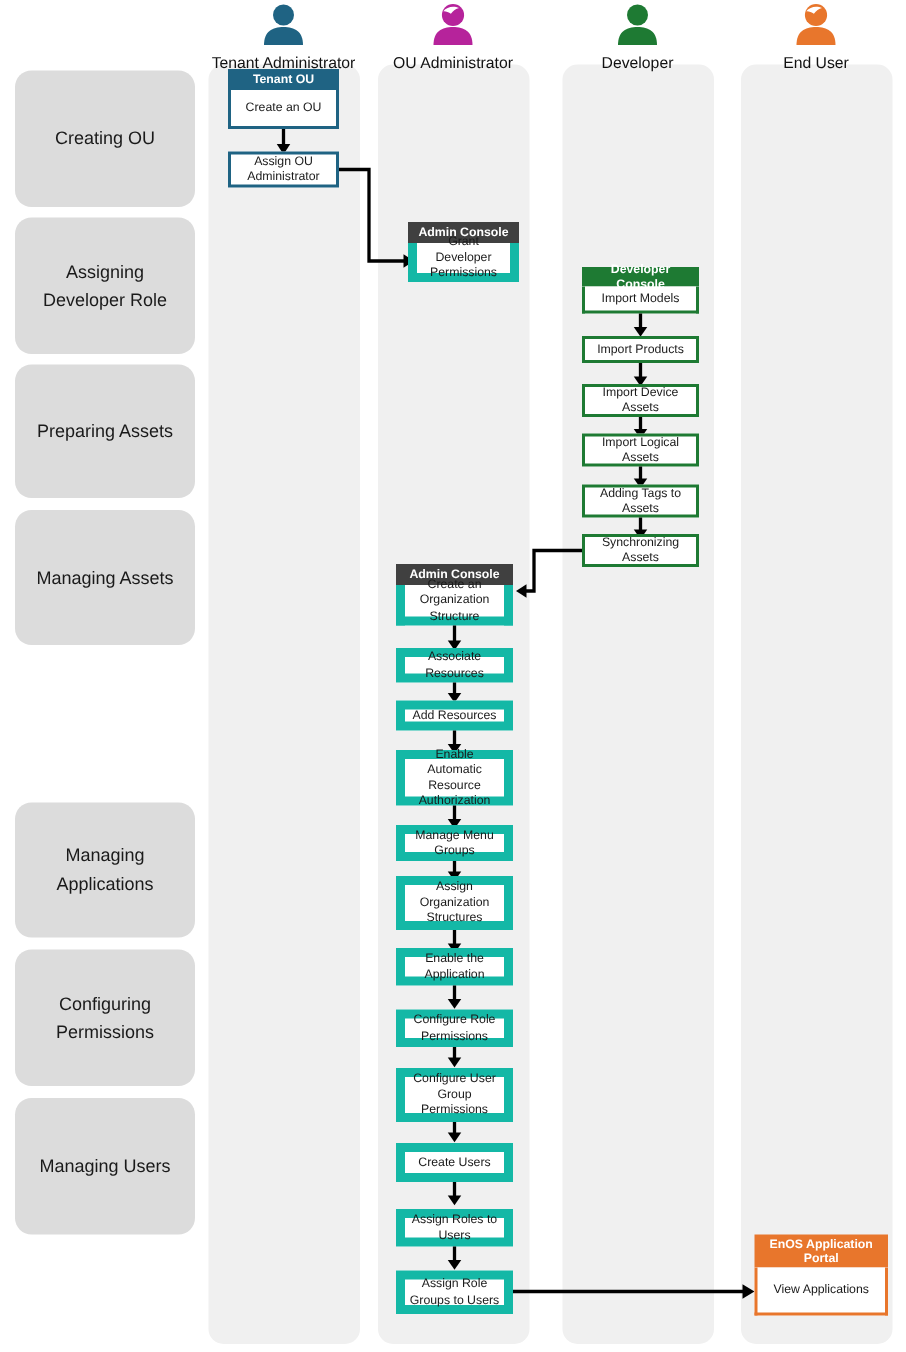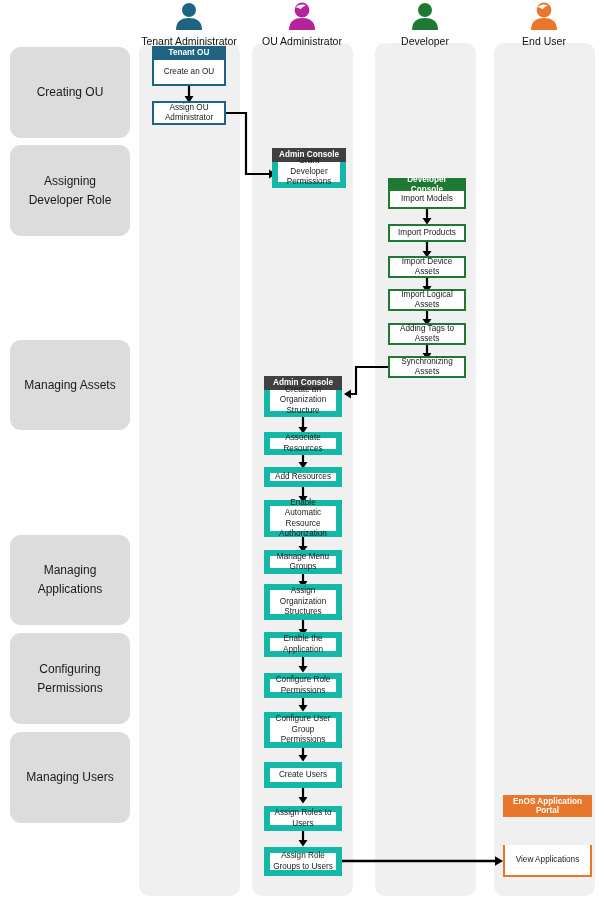--- a/index.html
+++ b/index.html
@@ -152,20 +152,23 @@
     </span>
     <div class="role-label">End User</div>
   </div>
 
   <div class="stage" style="top:47px;height:91px;">
       <span>Creating OU</span>
     </div>
   <div class="stage" style="top:145px;height:91px;">
       <span>Assigning Developer Role</span>
     </div>
+  <div class="stage" style="top:243px;height:89px;">
+      <span>Preparing Assets</span>
+    </div>
   <div class="stage" style="top:340px;height:90px;">
       <span>Managing Assets</span>
     </div>
   <div class="stage" style="top:535px;height:90px;">
       <span>Managing Applications</span>
     </div>
   <div class="stage" style="top:633px;height:91px;">
       <span>Configuring Permissions</span>
     </div>
   <div class="stage" style="top:732px;height:91px;">
@@ -345,20 +348,20 @@
   </svg>
   <div class="node magenta" style="left:264px;top:847px;width:78px;height:29px;">
       <span>Assign Role Groups to Users</span>
     </div>
 
   <svg class="conn" style="left:342px;top:855px;" width="164" height="14">
     <line x1="0" y1="6" x2="156" y2="6" stroke="#000" stroke-width="2.4"></line>
     <polygon points="153,1.2 153,10.8 161,6" fill="#000"></polygon>
   </svg>
 
-  <div class="console orange" style="left:503px;top:795px;width:89px;height:22px;">
+  <div class="console orange" style="left:503px;top:823px;width:89px;height:22px;">
       <span>EnOS Application Portal</span>
     </div>
   <div class="node orange" style="left:503px;top:845px;width:89px;height:32px;border-top:none;">
       <span>View Applications</span>
     </div>
 
 </div>
 
 </body></html>

